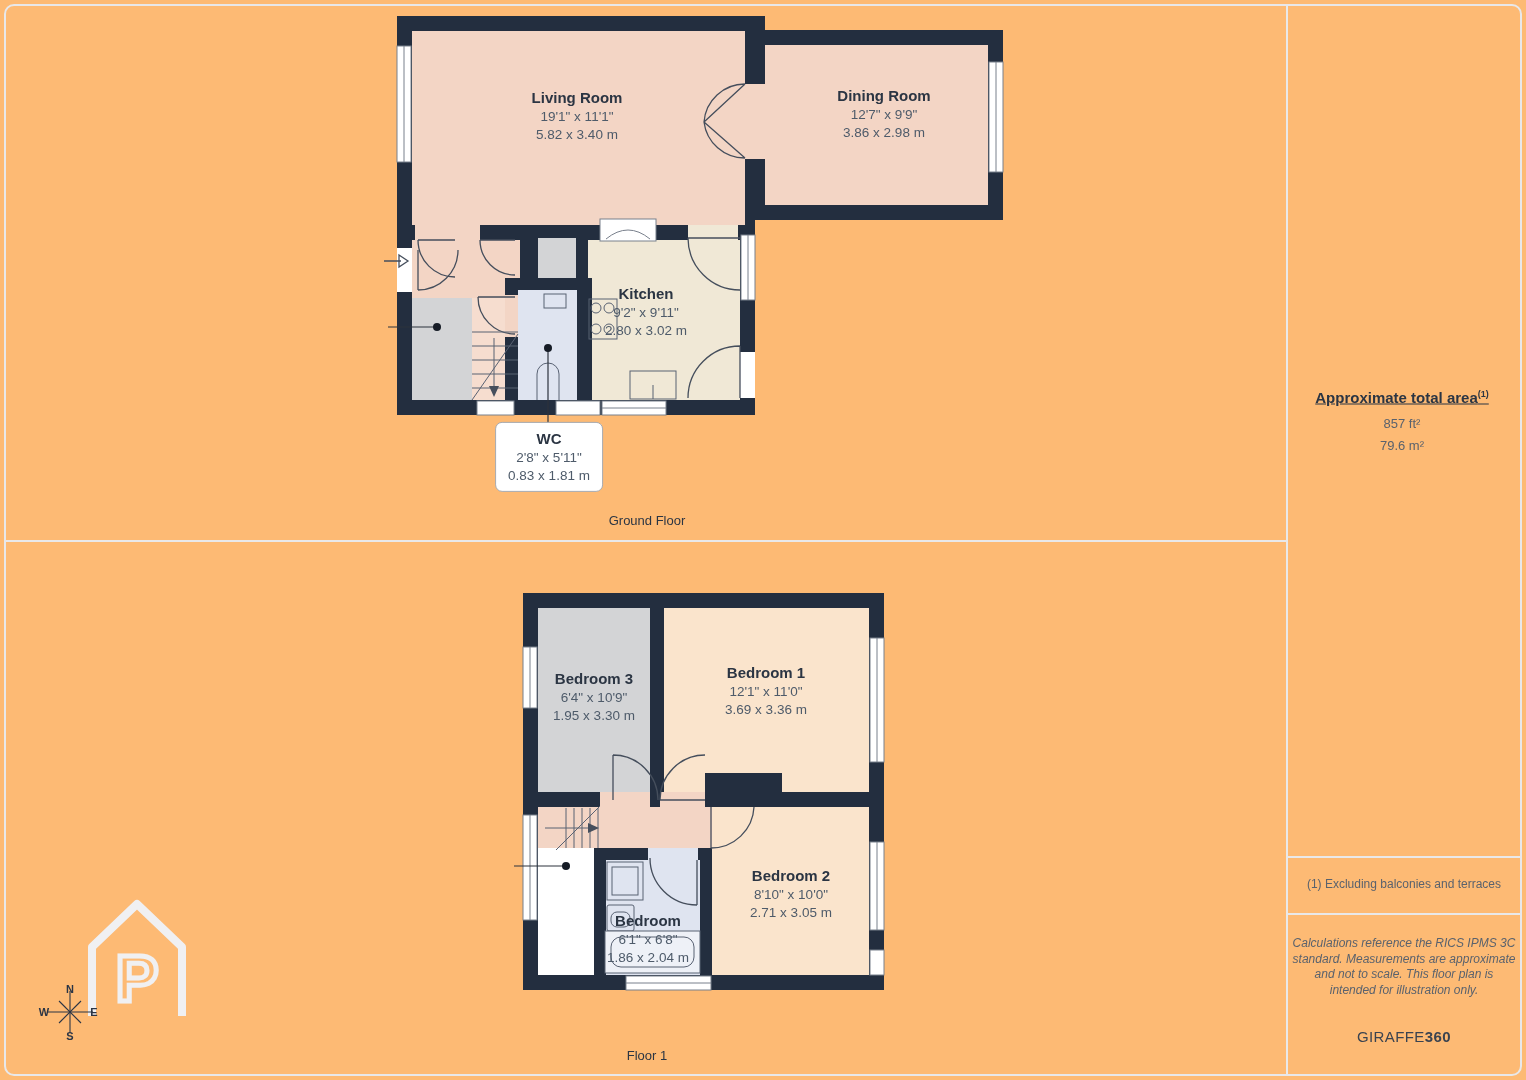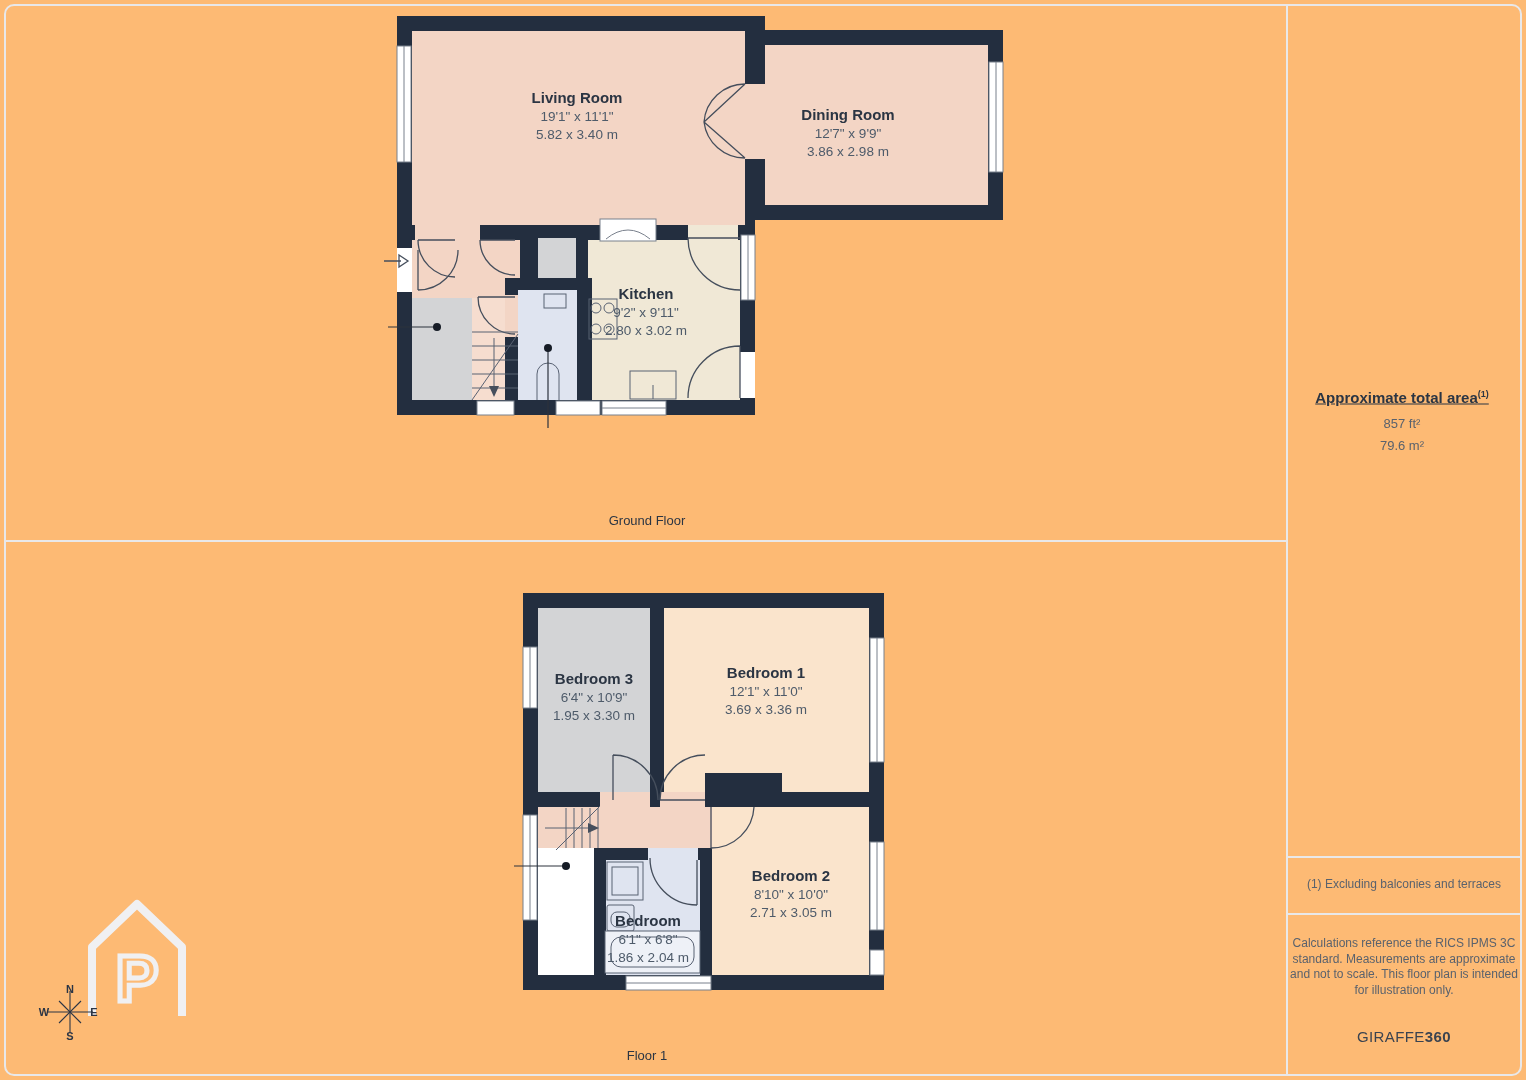--- a/index.html
+++ b/index.html
@@ -209,31 +209,36 @@
   <div class="divider-v" style="left:1286px;top:4px;height:1072px;"></div>
   <div class="divider-h" style="left:1288px;top:856px;width:234px;"></div>
   <div class="divider-h" style="left:1288px;top:913px;width:234px;"></div>
   <div class="page-border"></div>
 
   <div class="room-label" style="left:577px;top:116px;">
     <div class="room-name">Living Room</div>
     <div class="room-dims">19'1" x 11'1"</div>
     <div class="room-dims">5.82 x 3.40 m</div>
   </div>
-  <div class="room-label" style="left:848px;top:114px;margin-top:19px;">
+  <div class="room-label" style="left:884px;top:114px;">
     <div class="room-name">Dining Room</div>
     <div class="room-dims">12'7" x 9'9"</div>
     <div class="room-dims">3.86 x 2.98 m</div>
   </div>
   <div class="room-label" style="left:646px;top:312px;">
     <div class="room-name">Kitchen</div>
     <div class="room-dims">9'2" x 9'11"</div>
     <div class="room-dims">2.80 x 3.02 m</div>
   </div>
 
+  <div class="callout" style="left:549px;top:457px;">
+    <div class="room-name">WC</div>
+    <div class="room-dims">2'8" x 5'11"</div>
+    <div class="room-dims">0.83 x 1.81 m</div>
+  </div>
 
   <div class="caption" style="left:647px;top:520px;">Ground Floor</div>
 
   <div class="room-label" style="left:594px;top:697px;">
     <div class="room-name">Bedroom 3</div>
     <div class="room-dims">6'4" x 10'9"</div>
     <div class="room-dims">1.95 x 3.30 m</div>
   </div>
   <div class="room-label" style="left:766px;top:691px;">
     <div class="room-name">Bedroom 1</div>
@@ -253,21 +258,21 @@
 
 
   <div class="caption" style="left:647px;top:1055px;">Floor 1</div>
 
   <div class="sb-title" style="left:1402px;top:397px;">
     <span>Approximate total area</span><sup>(1)</sup>
   </div>
   <div class="sb-value" style="left:1402px;top:423px;">857 ft²</div>
   <div class="sb-value" style="left:1402px;top:445px;">79.6 m²</div>
   <div class="sb-note" style="left:1404px;top:877px;width:240px;">(1) Excluding balconies and terraces</div>
-  <div class="sb-note" style="left:1404px;top:936px;width:228px;">Calculations reference the RICS IPMS 3C standard. Measurements are approximate and not to scale. This floor plan is intended for illustration only.</div>
+  <div class="sb-note" style="left:1404px;top:936px;width:228px;font-style:italic;">Calculations reference the RICS IPMS 3C standard. Measurements are approximate and not to scale. This floor plan is intended for illustration only.</div>
   <div class="brand" style="left:1404px;top:1036px;">
     <span>GIRAFFE</span><b>360</b>
   </div>
 
   <div class="compass-letter" style="left:70px;top:989px;">N</div>
   <div class="compass-letter" style="left:70px;top:1036px;">S</div>
   <div class="compass-letter" style="left:44px;top:1012px;">W</div>
   <div class="compass-letter" style="left:94px;top:1012px;">E</div>
 
 </div>

